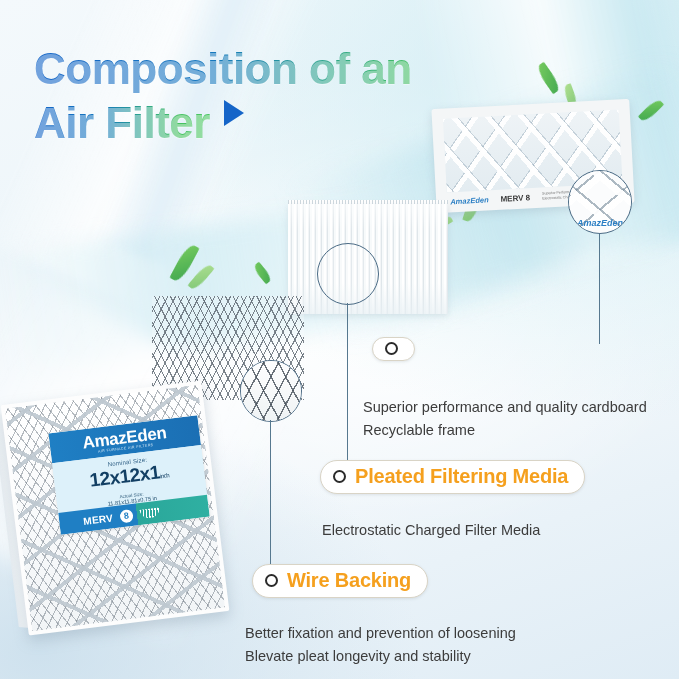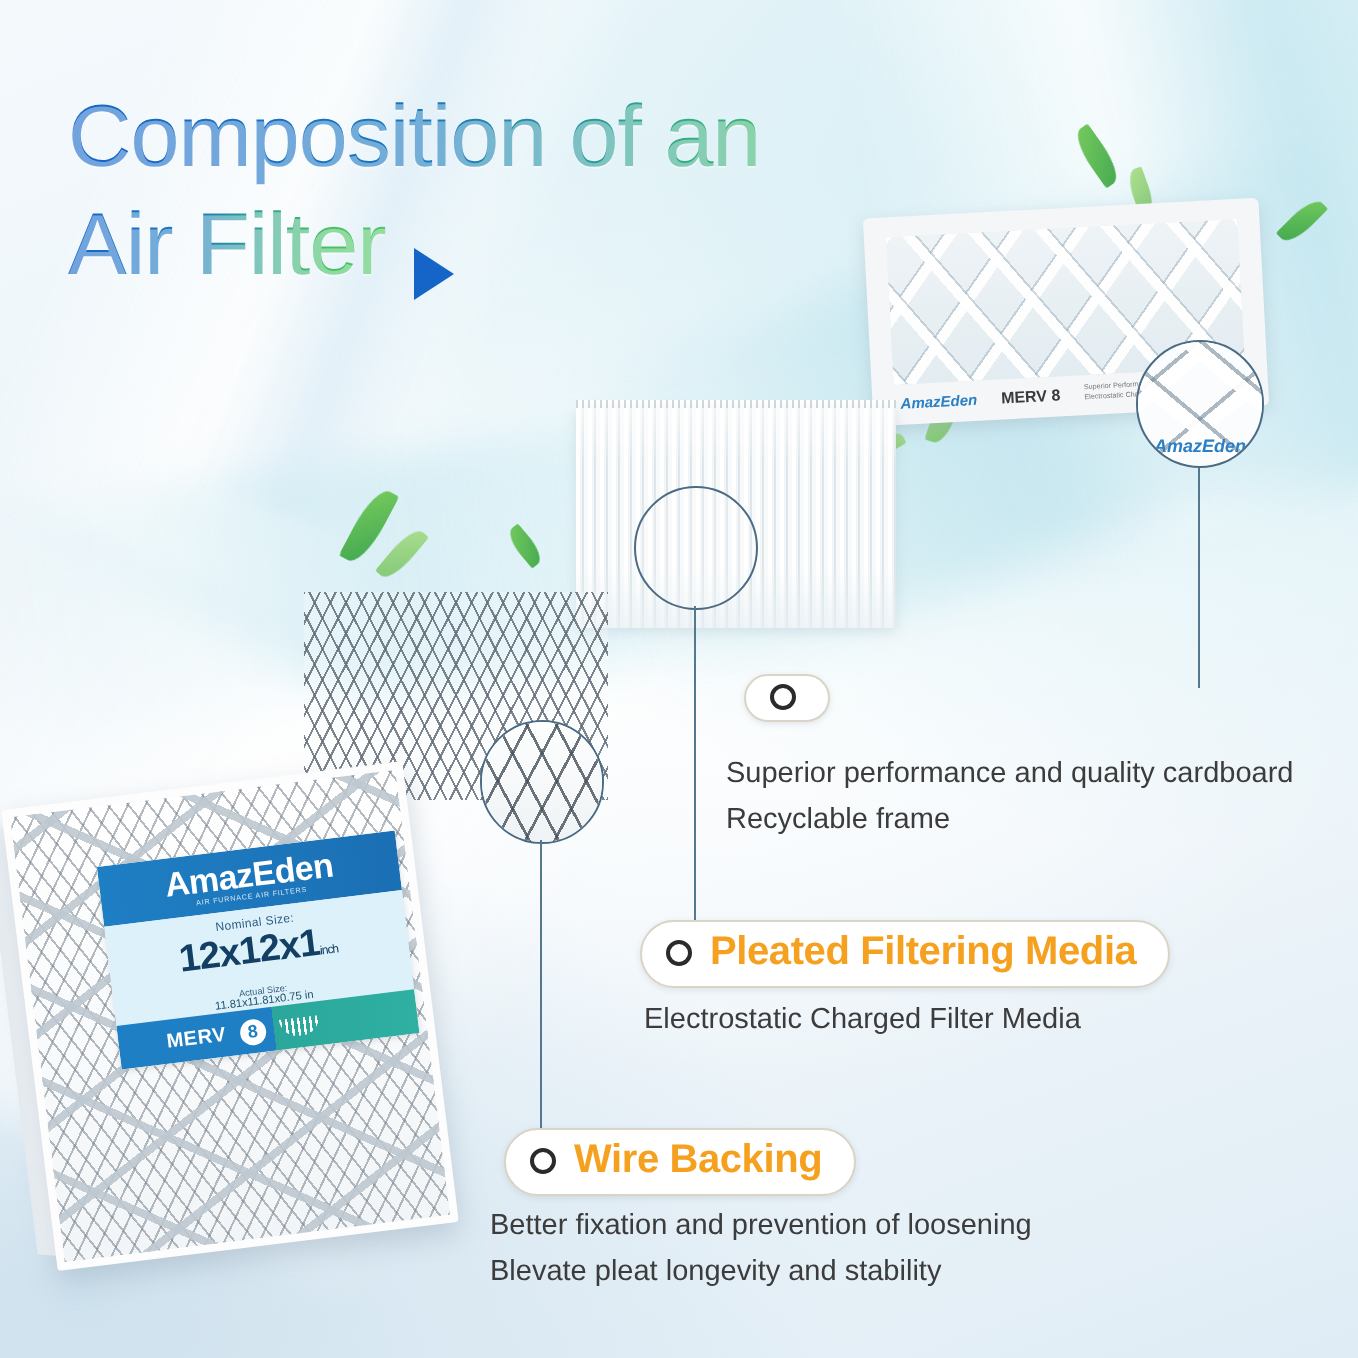--- a/index.html
+++ b/index.html
@@ -33,47 +33,47 @@
   .s5{left:300px;top:120px;width:420px;height:160px;transform:rotate(-18deg);
       background:linear-gradient(90deg,rgba(255,255,255,0),rgba(170,219,232,.55) 50%,rgba(255,255,255,0));
       filter:blur(12px);}
   .s6{left:-60px;top:330px;width:320px;height:260px;transform:rotate(28deg);
       background:linear-gradient(90deg,rgba(255,255,255,0),rgba(255,255,255,.85) 50%,rgba(255,255,255,0));
       filter:blur(10px);}
 
   
   #title{position:absolute;left:34px;top:42px;width:470px;}
   .tline{
-    font-size:44px;font-weight:normal;line-height:54px;letter-spacing:-.5px;
+    font-size:44px;font-weight:bold;line-height:54px;letter-spacing:-.5px;
     background:linear-gradient(90deg,#1565c8 0%,#1678be 38%,#2fa58c 62%,#46c161 82%,#4cc764 100%);
     -webkit-background-clip:text;background-clip:text;color:transparent;
     -webkit-text-fill-color:transparent;white-space:nowrap;
     text-shadow:0 1px 0 rgba(255,255,255,.4);
   }
-  .tline2{display:flex;align-items:flex-end;gap:14px;}
+  .tline2{display:flex;align-items:flex-start;gap:14px;}
   .play{width:0;height:0;border-left:20px solid #1565c8;border-top:13px solid transparent;border-bottom:13px solid transparent;flex:0 0 auto;margin-top:4px;}
 
   
   .leaf{position:absolute;border-radius:60% 8% 60% 8%;
         background:linear-gradient(135deg,#6ec94f,#2f9f3e);opacity:.9;filter:blur(.3px);}
   .leaf.pale{background:linear-gradient(135deg,#9ed96f,#63bb4d);opacity:.75;}
 
   
   .mag{position:absolute;border:1.4px solid #4b6b85;border-radius:50%;box-sizing:border-box;overflow:hidden;}
   .lead{position:absolute;background:#56788f;width:1.4px;}
 
   
   .pill{
     position:absolute;display:flex;align-items:center;gap:9px;
     background:#fff;border:1px solid #d9d4c6;border-radius:18px;
     padding:4px 16px 5px 12px;box-shadow:0 1px 3px rgba(120,130,140,.18);
   }
   .dot{width:9px;height:9px;border-radius:50%;border:2.2px solid #2b2b2b;background:#fff;flex:0 0 auto;}
   .pill-label{font-size:20px;font-weight:bold;color:#f5a01e;white-space:nowrap;letter-spacing:-.2px;}
-  .desc{position:absolute;color:#3c3c3c;font-size:14.5px;line-height:23px;white-space:nowrap;}
+  .desc{position:absolute;color:#3c3c3c;font-size:14.5px;line-height:23px;white-space:nowrap;margin-top:20px;}
 
   
   #pleat{position:absolute;left:288px;top:204px;width:160px;height:110px;
     background:
       repeating-linear-gradient(90deg,
         #ffffff 0px,#ffffff 2px,
         #f2f5f7 2px,#f2f5f7 3px,
         #dfe6ea 3px,#dfe6ea 4px,
         #f7fafb 4px,#f7fafb 6px);
     box-shadow:0 2px 6px rgba(140,160,175,.22);

